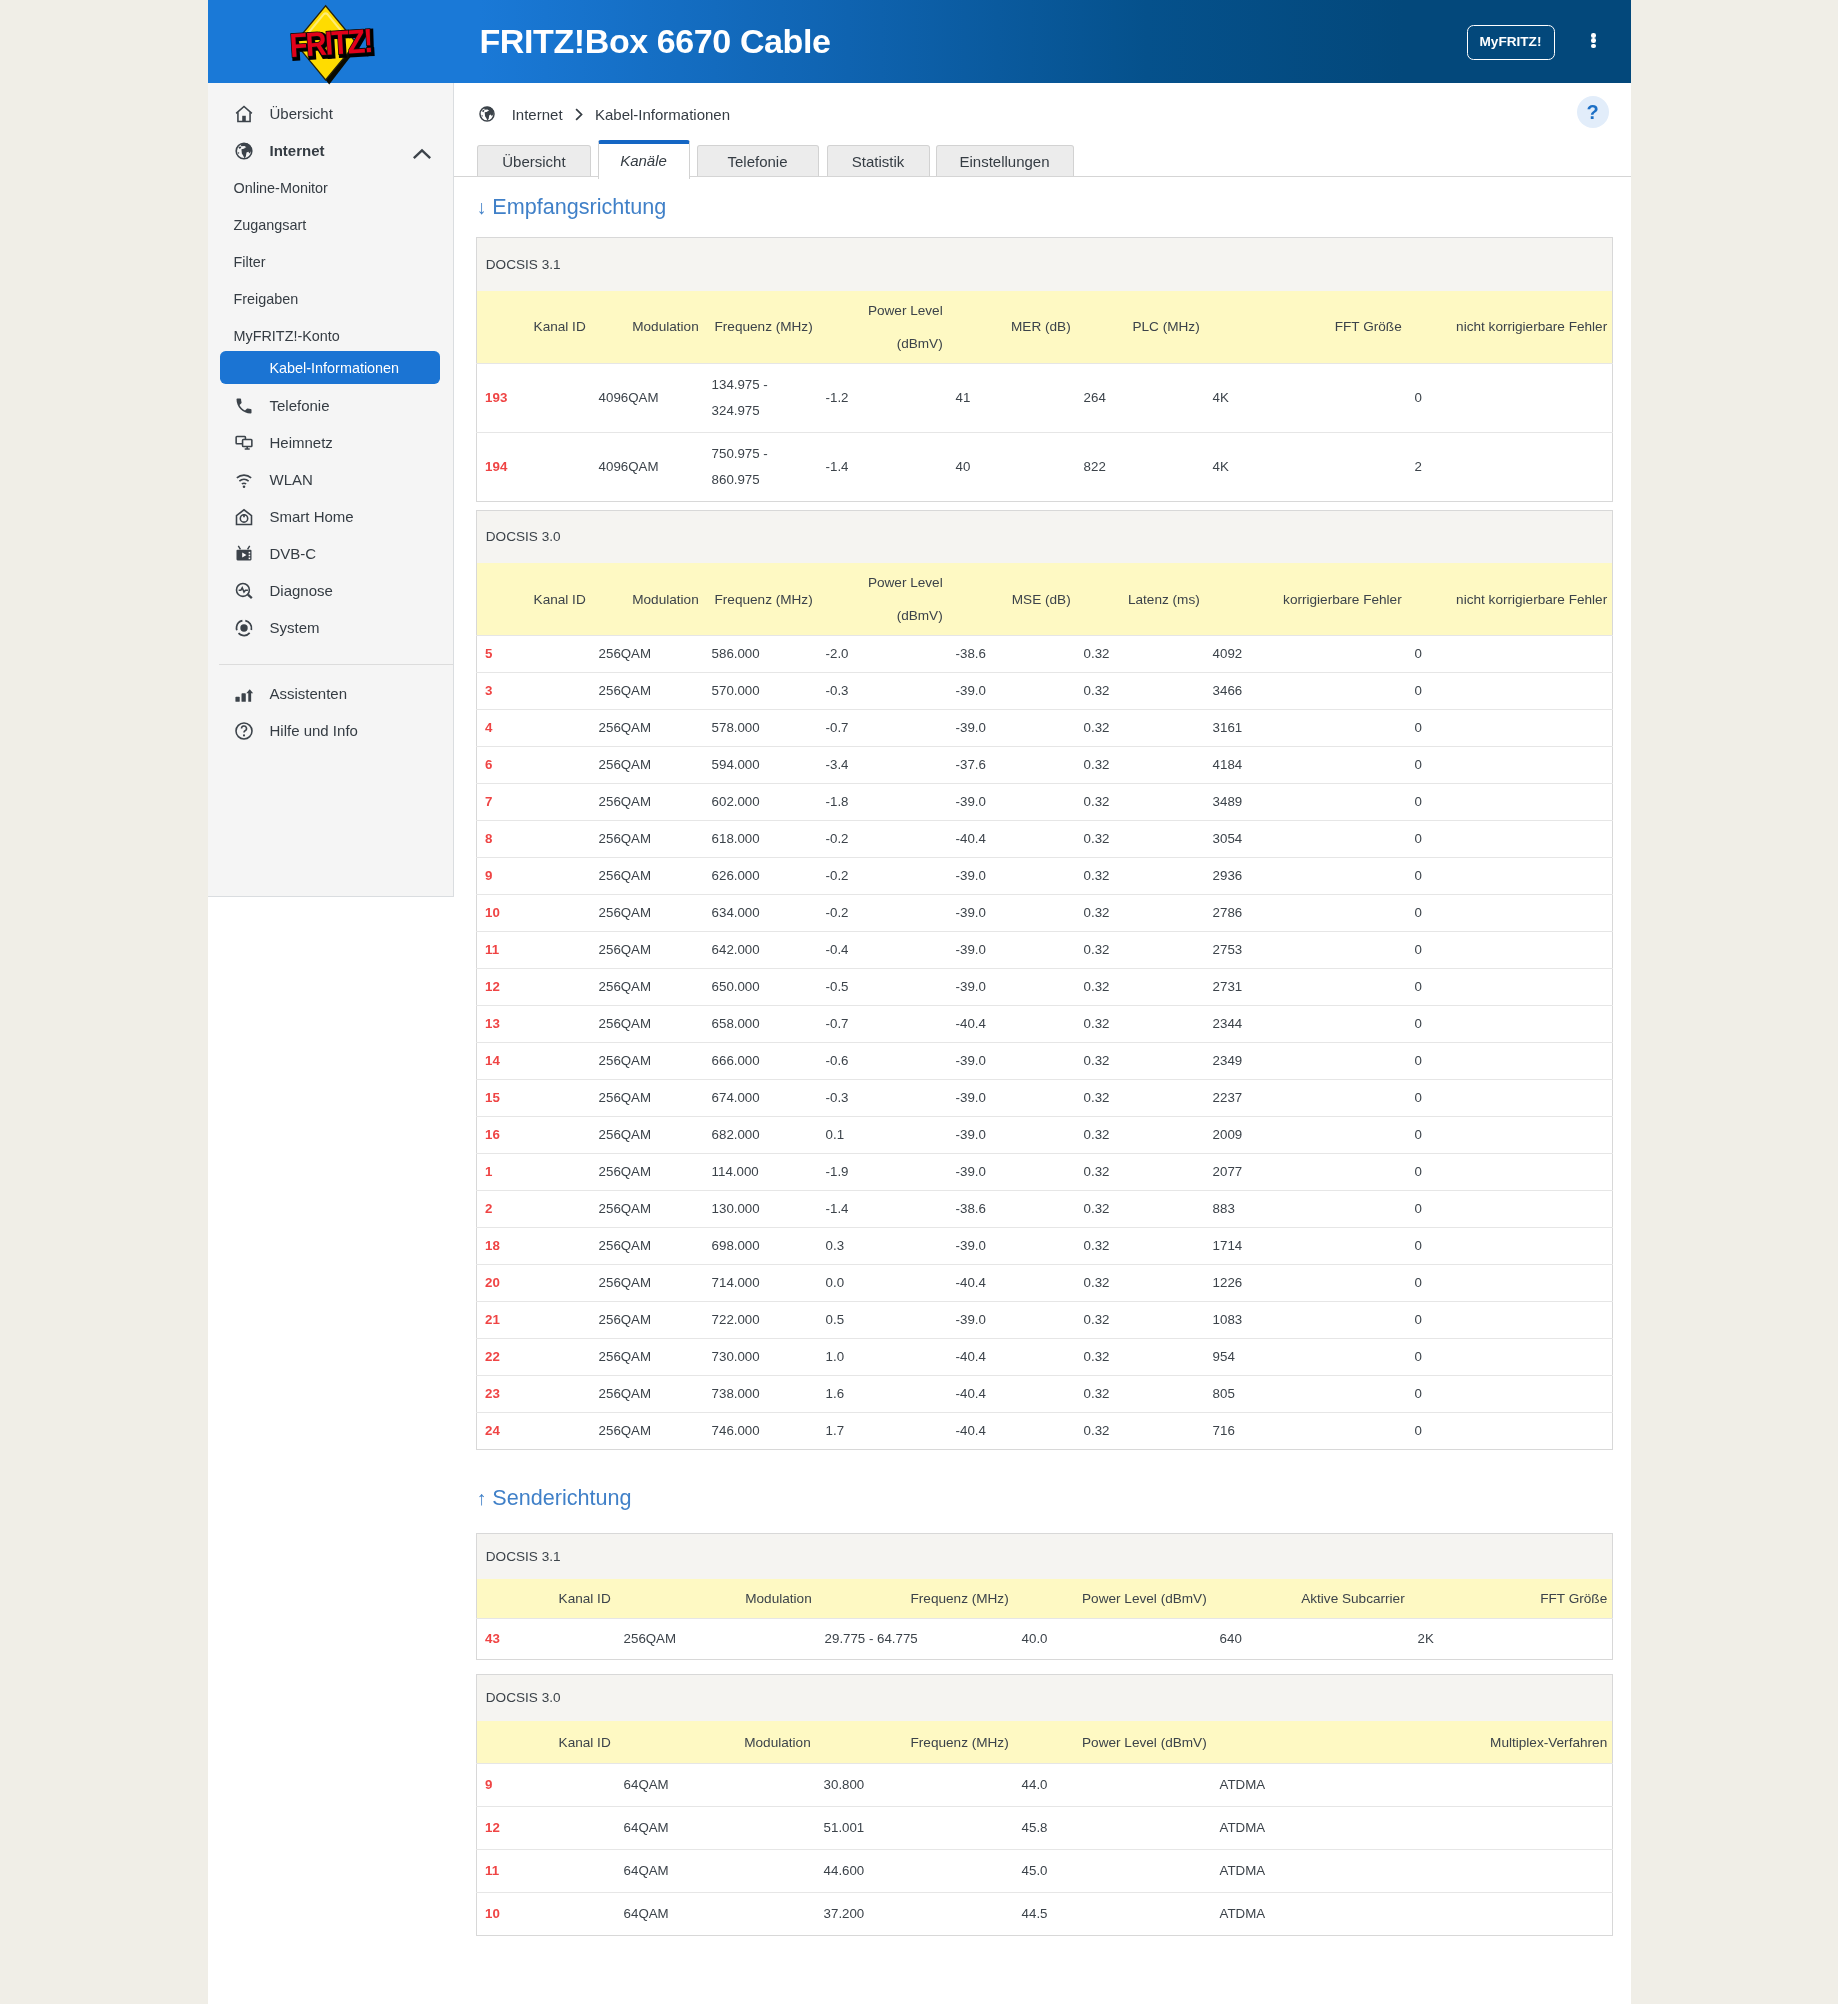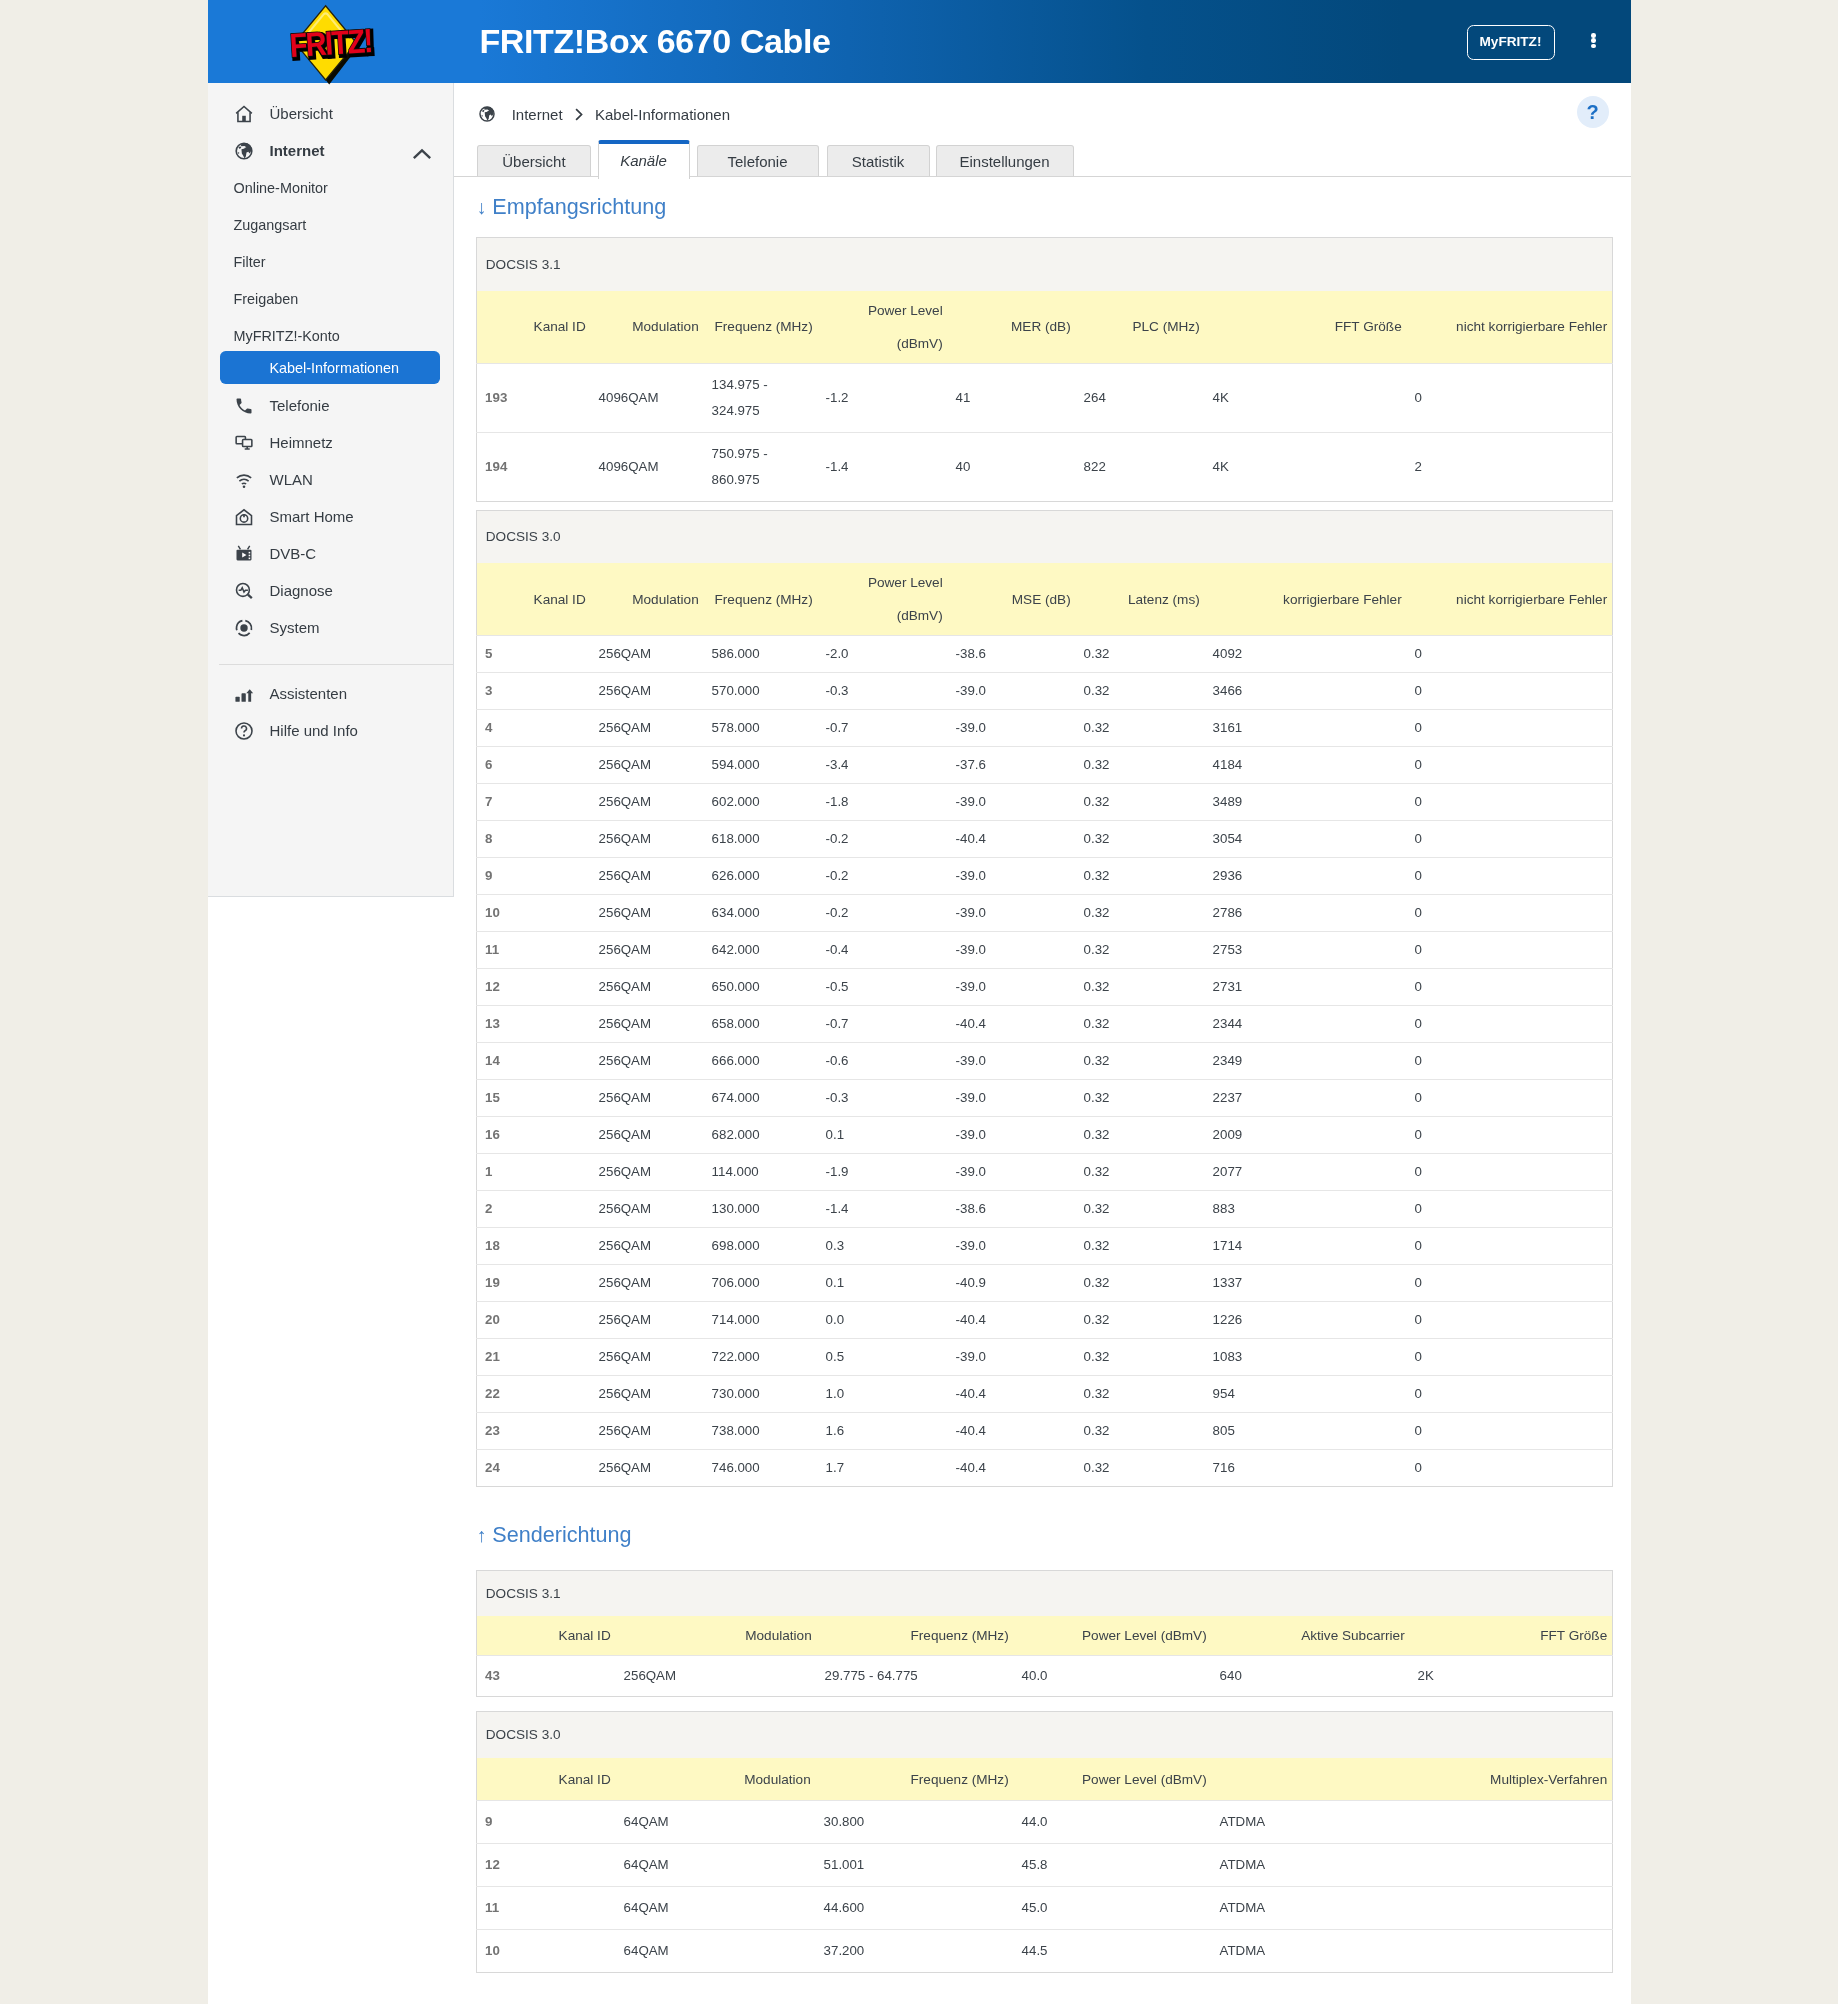--- a/index.html
+++ b/index.html
@@ -38,21 +38,21 @@
 .t4{left:351px;width:103px;}
 .t5{left:460px;width:138px;}
 h2{margin:19.4px 0 20px 1.4px;font-size:21.6px;font-weight:400;color:#4080c8;height:21px;line-height:21px;white-space:nowrap;}
 h2 .arr{font-size:19.4px;margin-right:5.7px;}
 table{border-collapse:collapse;width:100%;font-size:13.3px;color:#3c434a;table-layout:fixed;}
 table{border:1.1px solid #d8d8d8;}
 .cap td{background:#f5f4f1;height:53px;padding:0 0 0 9.3px;font-size:13.6px;color:#3c434a;}
 th{background:#fef9c3;font-weight:400;text-align:right;padding:2.9px 4.3px 2.9px 8.6px;line-height:33px;font-size:13.6px;white-space:nowrap;}
 td{padding:9px 4.3px 9px 8.6px;line-height:18px;border-top:1.1px solid #e6e6e6;white-space:nowrap;}
 .cap td{border-top:none;}
-td.id{font-weight:700;color:#737373;}
+td.id{font-weight:700;color:#ef4444;}
 .rx31 td{padding-top:8px;padding-bottom:8px;}
 .freq2{line-height:26px;}
 .tx th{padding-top:2.9px;padding-bottom:2.9px;}
 .tx td{padding-top:11px;padding-bottom:11px;}
 .tx .cap td{height:45px;}
 .tx30 td{padding-top:12px;padding-bottom:12px;}
 .tx30 th{padding-top:4.7px;padding-bottom:4.7px;}
 .tx30 .cap td{height:47px;}
 </style>
 </head>
@@ -444,30 +444,20 @@
               <td class="id">18</td>
               <td>256QAM</td>
               <td>698.000</td>
               <td>0.3</td>
               <td>-39.0</td>
               <td>0.32</td>
               <td>1714</td>
               <td>0</td>
             </tr>
             <tr>
-              <td class="id">19</td>
-              <td>256QAM</td>
-              <td>706.000</td>
-              <td>0.1</td>
-              <td>-40.9</td>
-              <td>0.32</td>
-              <td>1337</td>
-              <td>0</td>
-            </tr>
-            <tr>
               <td class="id">20</td>
               <td>256QAM</td>
               <td>714.000</td>
               <td>0.0</td>
               <td>-40.4</td>
               <td>0.32</td>
               <td>1226</td>
               <td>0</td>
             </tr>
             <tr>

